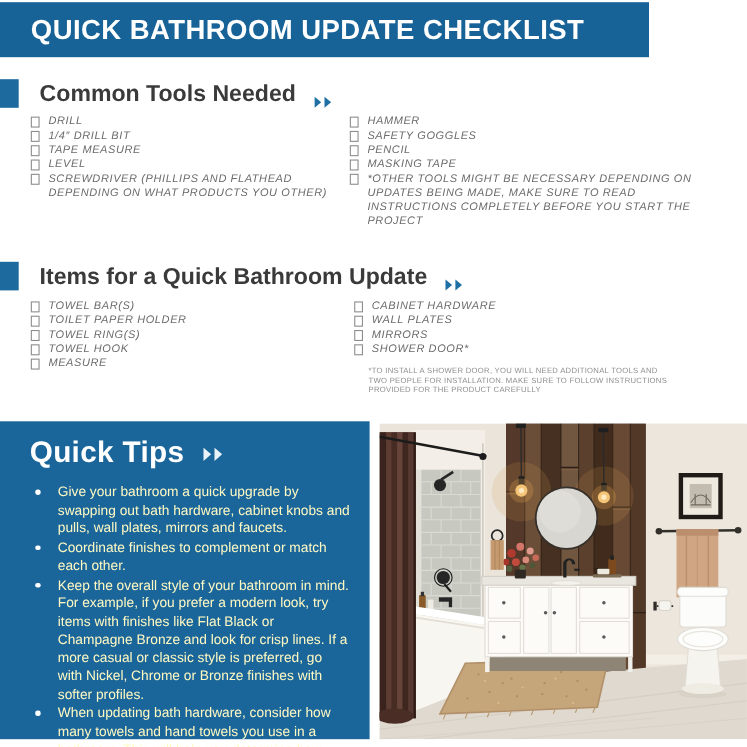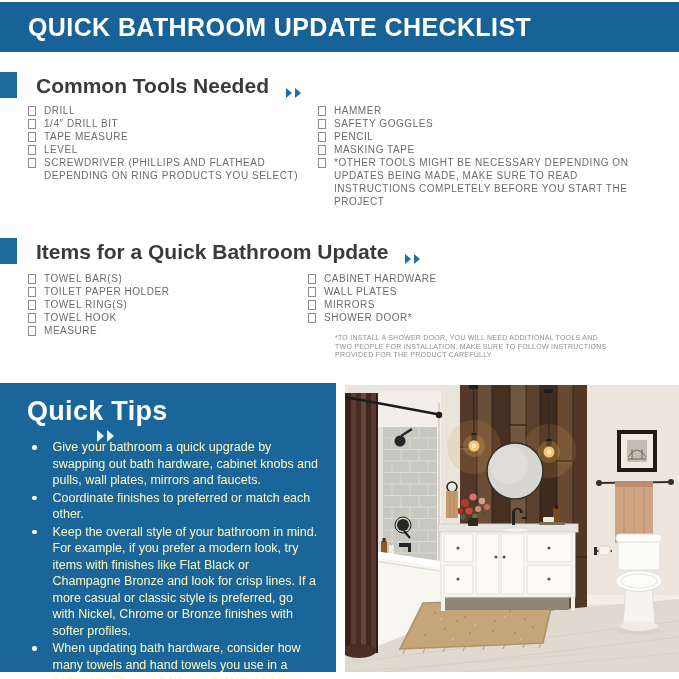--- a/index.html
+++ b/index.html
@@ -1,47 +1,47 @@
 <!DOCTYPE html>
 <html><head>
 <meta charset="utf-8">
 <style>
   html,body{margin:0;padding:0;background:#ffffff;}
   .page{position:relative;width:679px;height:679px;background:#fff;overflow:hidden;
         font-family:"Liberation Sans", sans-serif;}
 
   
-  .banner{position:absolute;left:0;top:2px;width:679px;height:50px;background:#176398;
+  .banner{position:absolute;left:0;top:2px;width:590px;height:50px;background:#176398;
           display:flex;align-items:center;}
   .banner h1{margin:0 0 0 28px;color:#ffffff;font-size:25px;font-weight:bold;
              letter-spacing:.4px;}
 
   
   .sec-head{position:absolute;left:0;display:flex;align-items:flex-end;height:27px;}
   .sq{width:17px;height:26px;background:#1d6a9f;flex:0 0 auto;}
   .sec-head h2{margin:0 0 0 19px;font-size:21px;font-weight:bold;color:#3a3a3a;}
   .arrows{display:flex;align-items:center;margin-left:14px;margin-top:3px;}
   .arrows i{display:block;width:0;height:0;border-top:5px solid transparent;
             border-bottom:5px solid transparent;border-left:6px solid #1e6fa4;margin-left:3px;}
   .tips-title .arrows i{border-left-color:#e9f2f8;border-top-width:6px;border-bottom-width:6px;border-left-width:7px;}
 
   
   .checklist{position:absolute;margin:0;padding:0;list-style:none;}
   .check-item{display:flex;align-items:flex-start;font-size:10px;line-height:13px;
               color:#6b6b6b;letter-spacing:.55px;}
   .cb{flex:0 0 auto;width:6px;height:8px;border:1px solid #8d8d8d;margin:2px 8px 0 0;
       background:transparent;}
-  .cb-label{flex:1;}
+  .cb-label{flex:1;font-style:italic;}
 
   .footnote{position:absolute;font-size:7px;line-height:8.5px;letter-spacing:.25px;
             color:#8f8f8f;}
 
   
   .tips{position:absolute;left:0;top:383px;width:336px;height:289px;background:#1a659a;}
-  .tips-title{position:absolute;left:27px;top:13px;display:flex;align-items:center;flex-direction:column;}
+  .tips-title{position:absolute;left:27px;top:13px;display:flex;align-items:center;}
   .tips-title h2{margin:0;font-size:27px;font-weight:600;color:#ffffff;letter-spacing:.3px;}
   .tips-list{position:absolute;left:30px;top:56px;width:288px;margin:0;padding:0;list-style:none;}
   .tip{display:flex;align-items:flex-start;color:#fef9c3;font-size:12.5px;line-height:16.5px;
        margin-bottom:1px;}
   .dot{flex:0 0 auto;width:4.5px;height:4.5px;border-radius:50%;background:#ffffff;
        margin:6px 16px 0 2px;}
   .tip-text{flex:1;}
 
   
   .photo{position:absolute;left:345px;top:385px;width:334px;height:287px;}
@@ -81,21 +81,21 @@
         <span class="cb-label">TAPE MEASURE</span>
       </li>
 
       <li class="check-item">
         <span class="cb"></span>
         <span class="cb-label">LEVEL</span>
       </li>
 
       <li class="check-item">
         <span class="cb"></span>
-        <span class="cb-label">SCREWDRIVER (PHILLIPS AND FLATHEAD DEPENDING ON RING PRODUCTS YOU SELECT)</span>
+        <span class="cb-label">SCREWDRIVER (PHILLIPS AND FLATHEAD DEPENDING ON WHAT PRODUCTS YOU OTHER)</span>
       </li>
     </ul>
 
   <ul class="checklist" style="left:318px;top:104px;width:330px;">
 
       <li class="check-item">
         <span class="cb"></span>
         <span class="cb-label">HAMMER</span>
       </li>
 
@@ -150,21 +150,21 @@
         <span class="cb"></span>
         <span class="cb-label">TOWEL HOOK</span>
       </li>
 
       <li class="check-item">
         <span class="cb"></span>
         <span class="cb-label">MEASURE</span>
       </li>
     </ul>
 
-  <ul class="checklist" style="left:308px;top:272px;width:330px;">
+  <ul class="checklist" style="left:322px;top:272px;width:330px;">
 
       <li class="check-item">
         <span class="cb"></span>
         <span class="cb-label">CABINET HARDWARE</span>
       </li>
 
       <li class="check-item">
         <span class="cb"></span>
         <span class="cb-label">WALL PLATES</span>
       </li>
@@ -192,21 +192,21 @@
     </div>
     <ul class="tips-list">
 
         <li class="tip">
           <span class="dot"></span>
           <span class="tip-text">Give your bathroom a quick upgrade by swapping out bath hardware, cabinet knobs and pulls, wall plates, mirrors and faucets.</span>
         </li>
 
         <li class="tip">
           <span class="dot"></span>
-          <span class="tip-text">Coordinate finishes to preferred or match each other.</span>
+          <span class="tip-text">Coordinate finishes to complement or match each other.</span>
         </li>
 
         <li class="tip">
           <span class="dot"></span>
           <span class="tip-text">Keep the overall style of your bathroom in mind. For example, if you prefer a modern look, try items with finishes like Flat Black or Champagne Bronze and look for crisp lines. If a more casual or classic style is preferred, go with Nickel, Chrome or Bronze finishes with softer profiles.</span>
         </li>
 
         <li class="tip">
           <span class="dot"></span>
           <span class="tip-text">When updating bath hardware, consider how many towels and hand towels you use in a bathroom. This will help you determine how many hooks, towel rings and towel bars are needed.</span>

